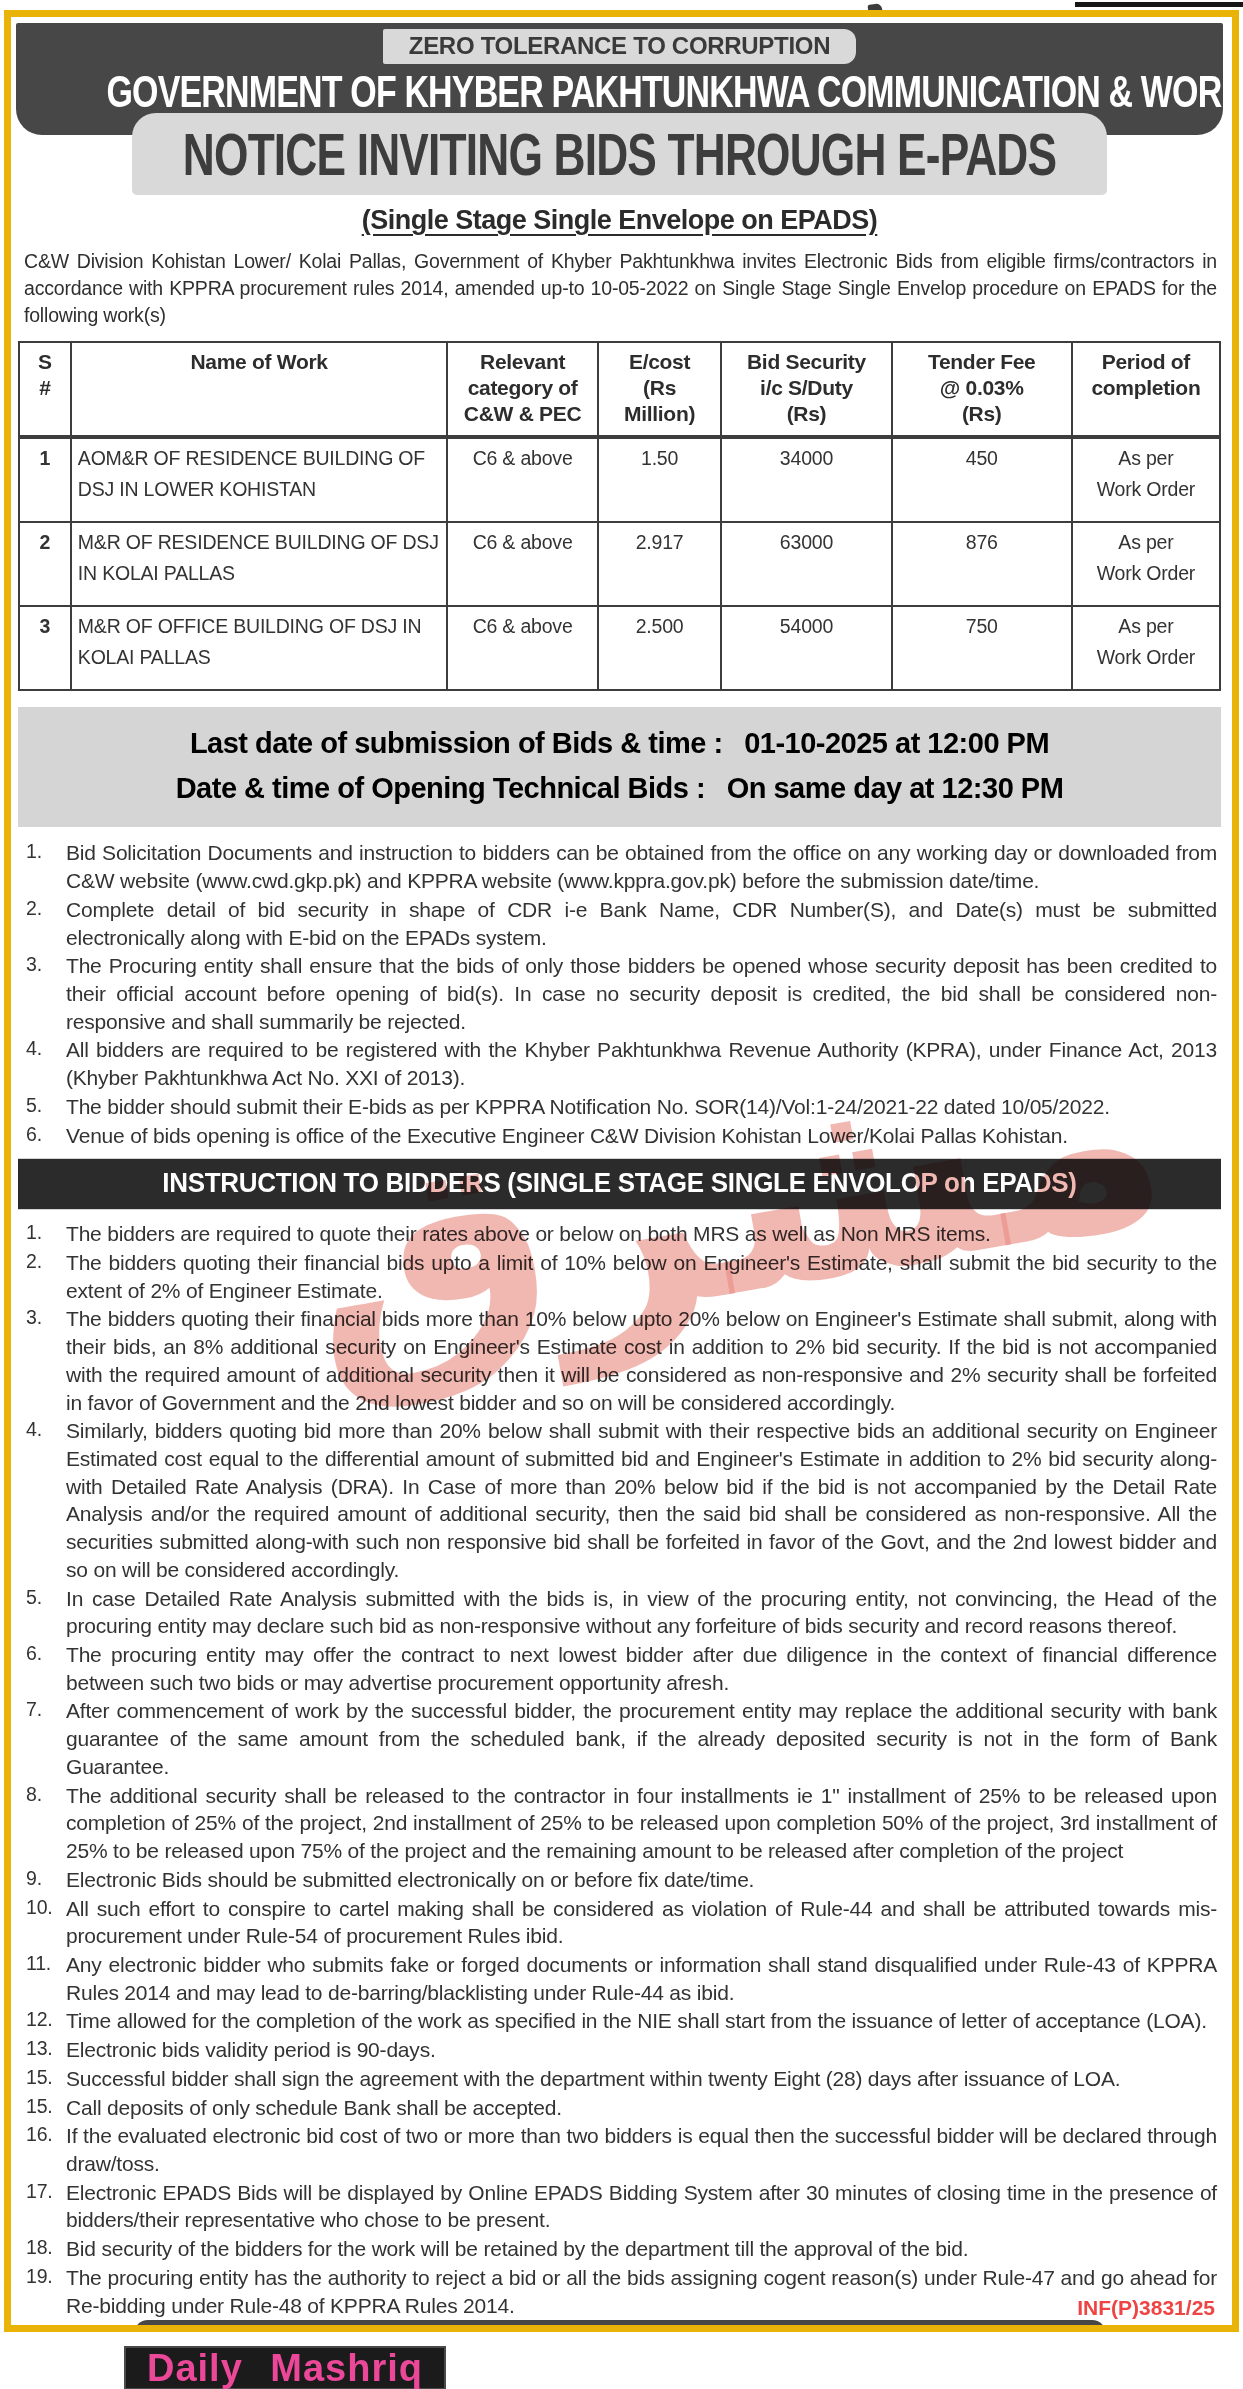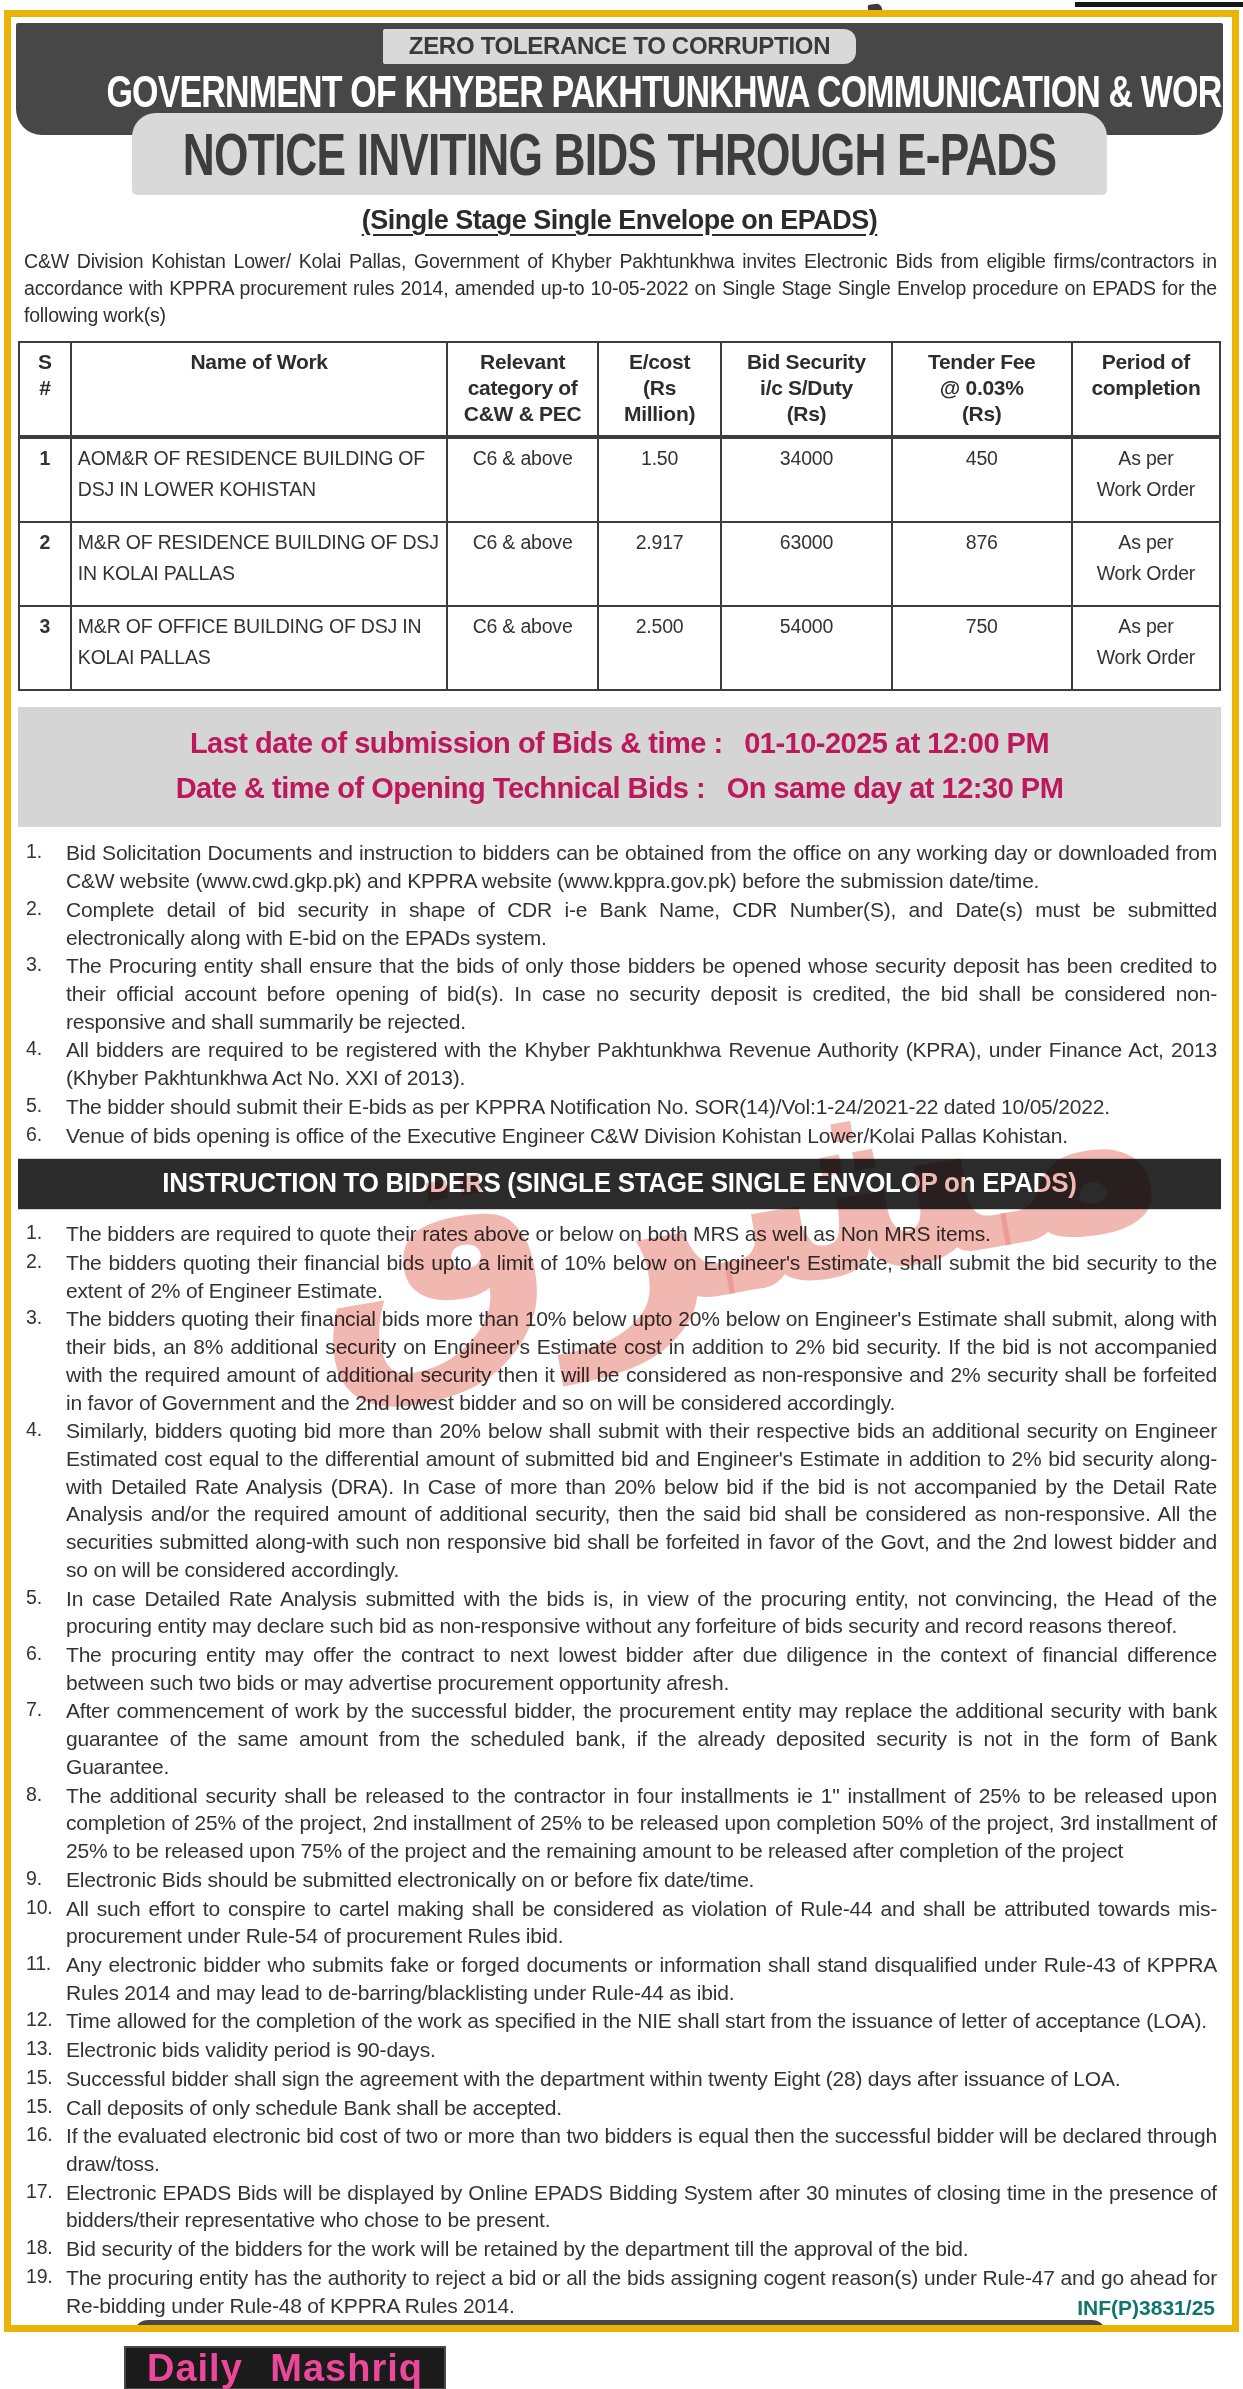--- a/index.html
+++ b/index.html
@@ -135,21 +135,21 @@
   col.w-sno{width:4.2%;} col.w-name{width:30.5%;} col.w-cat{width:12.2%;}
   col.w-cost{width:10%;} col.w-sec{width:13.8%;} col.w-fee{width:14.6%;} col.w-per{width:12%;}
 
   
   .deadline{
     flex:none;
     margin:16px 2px 0 2px;
     background:#d5d5d5;
     padding:14px 0 16px;
     text-align:center;
-    color:#be185d;
+    color:#000000;
   }
   .deadline .dl-row{
     font-size:29px;
     font-weight:bold;
     letter-spacing:-0.5px;
     line-height:1.55;
     white-space:nowrap;
   }
   .deadline .dl-label{display:inline-block;}
   .deadline .dl-value{display:inline-block;margin-left:14px;}
@@ -163,21 +163,21 @@
     padding-left:4px;box-sizing:border-box;
   }
   .nlist .txt{
     flex:1;
     font-size:21px;line-height:1.32;letter-spacing:-0.2px;color:#333;
     text-align:justify;
     padding-right:2px;
   }
   .inf-code{
     position:absolute;right:4px;bottom:0;
-    font-size:21px;font-weight:bold;color:#0f766e;
+    font-size:21px;font-weight:bold;color:#ef4444;
     background:transparent;
   }
 
   
   .instr-bar{
     flex:none;
     margin:10px 2px 0 2px;
     background:#2b2b2b;
     color:#ffffff;
     text-align:center;

